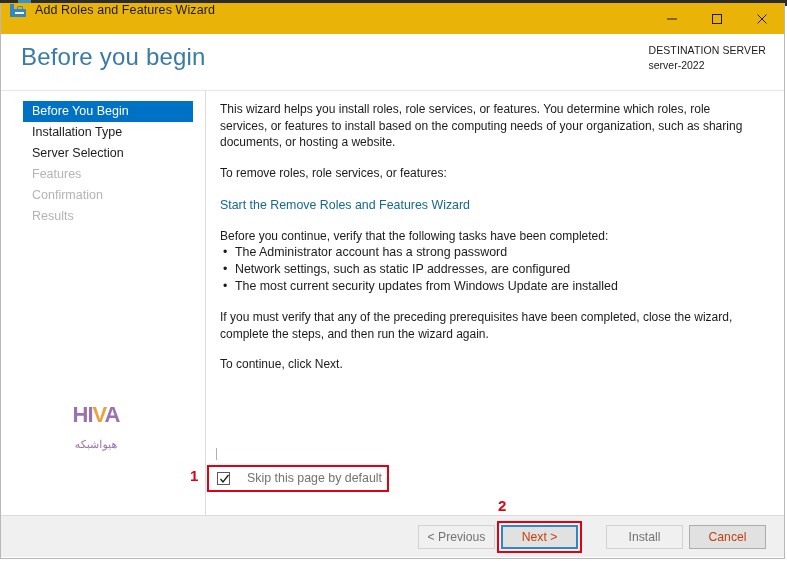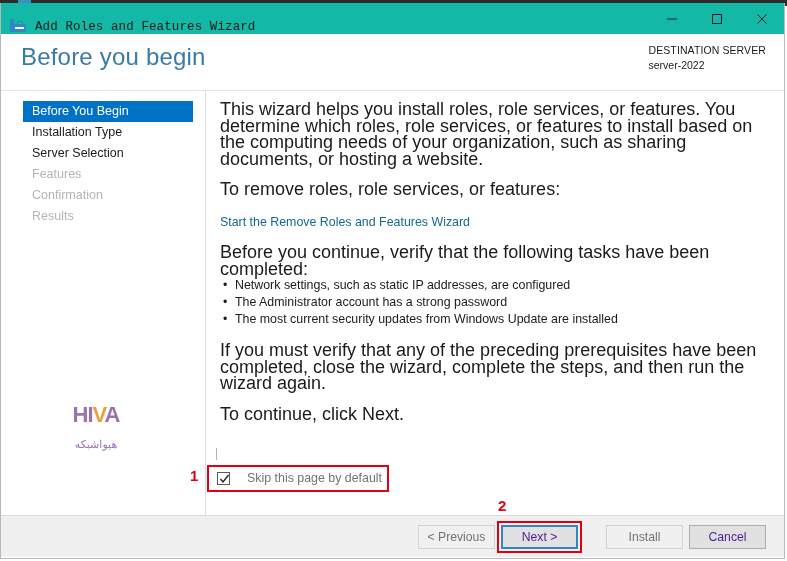--- a/index.html
+++ b/index.html
@@ -40,24 +40,23 @@
     background: #ffffff;
     border: 1px solid #b8b8b8;
     border-top: none;
     box-sizing: border-box;
   }
 
   
   .titlebar {
     position: relative;
     height: 31px;
-    background: #14b8a6;
+    background: #eab308;
     display: flex;
-    align-items: flex-end;
-    font-family: Liberation Mono, monospace;
+    align-items: flex-start;
   }
   .title-icon {
     width: 17px; height: 16px;
     margin-left: 9px;
     position: relative;
     flex: none;
   }
   .title-icon .tb-body {
     position: absolute;
     left: 3px; top: 6px;
@@ -206,21 +205,21 @@
   }
 
   
   .content {
     position: absolute;
     left: 206px; top: 0;
     right: 0; bottom: 0;
     padding: 10px 18px 0 13px;
   }
   .para {
-    font-size: 18px;
+    font-size: 12px;
     line-height: 16.5px;
     color: #1b1b1b;
     margin: 0 0 14px 0;
     max-width: 540px;
   }
   .para.tight { margin-bottom: 0; }
   .link {
     font-size: 12.4px;
     line-height: 16.5px;
     color: #15688f;
@@ -303,21 +302,21 @@
     border-top: 1px solid #dcdcdc;
     box-sizing: border-box;
   }
   .btn {
     position: absolute;
     top: 9px;
     width: 77px;
     height: 24px;
     font-family: "Liberation Sans", sans-serif;
     font-size: 12.2px;
-    color: #4c1d95;
+    color: #c2410c;
     background: #e1e1e1;
     border: 1px solid #adadad;
     box-sizing: border-box;
     text-align: center;
     line-height: 22px;
     padding: 0;
   }
   .btn.disabled {
     color: #737373;
     background: #f0f0f0;
@@ -410,22 +409,22 @@
         <div class="logo-sub">هیواشبکه</div>
       </div>
     </div>
 
     <div class="content">
       <p class="para">This wizard helps you install roles, role services, or features. You determine which roles, role services, or features to install based on the computing needs of your organization, such as sharing documents, or hosting a website.</p>
       <p class="para tight">To remove roles, role services, or features:</p>
       <a class="link">Start the Remove Roles and Features Wizard</a>
       <p class="para tight">Before you continue, verify that the following tasks have been completed:</p>
       <ul class="bullets">
+        <li>The Administrator account has a strong password</li>
         <li>Network settings, such as static IP addresses, are configured</li>
-        <li>The Administrator account has a strong password</li>
         <li>The most current security updates from Windows Update are installed</li>
       </ul>
       <p class="para">If you must verify that any of the preceding prerequisites have been completed, close the wizard, complete the steps, and then run the wizard again.</p>
       <p class="para">To continue, click Next.</p>
     </div>
 
     <div class="check-row">
       <div class="anno-tick"></div>
       <div class="anno-num1">1</div>
       <div class="anno-box1"></div>

